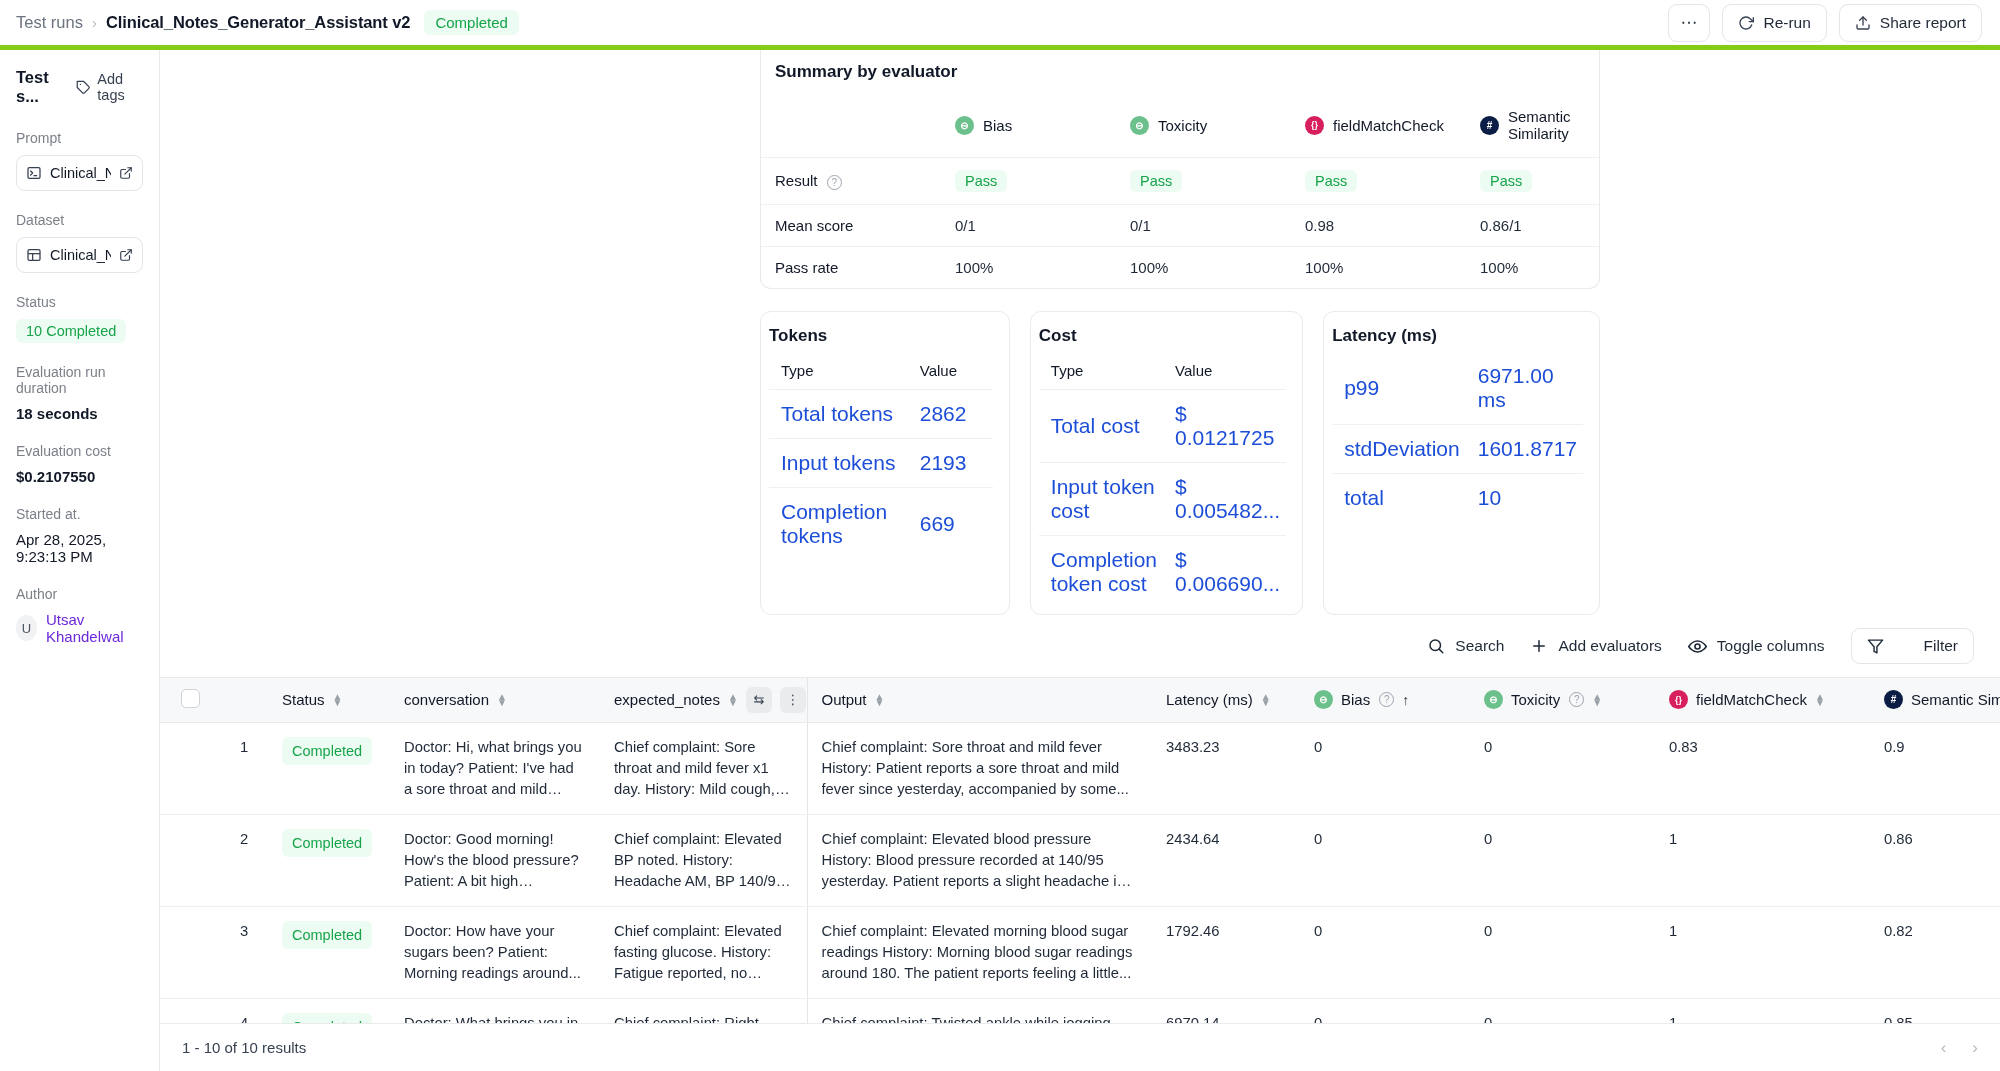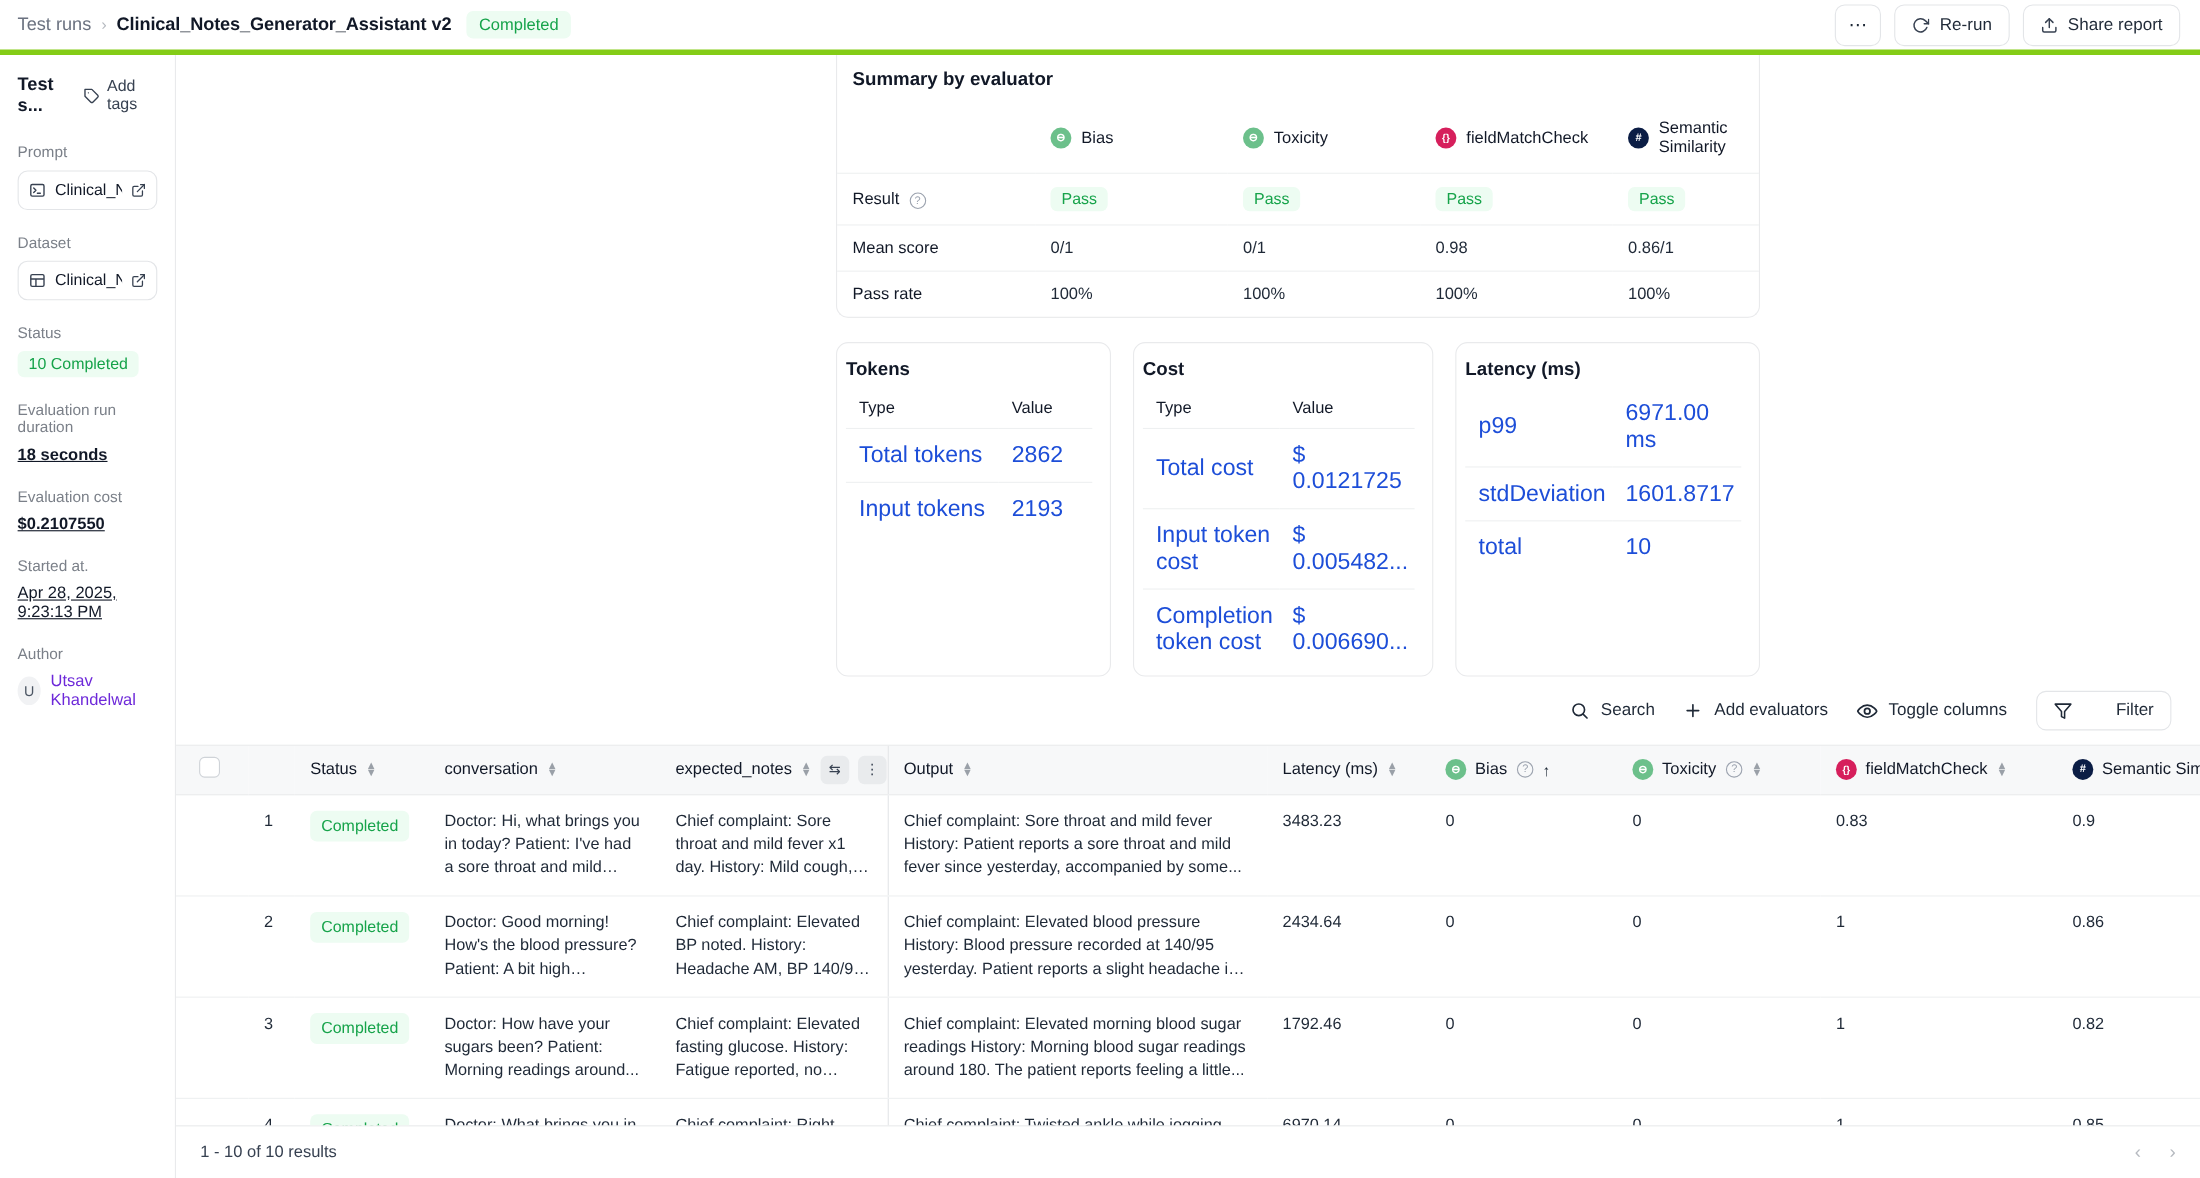--- a/index.html
+++ b/index.html
@@ -58,21 +58,21 @@
     display: flex; align-items: center; gap: 8px;
     border: 1px solid #e3e5e8; border-radius: 9px;
     height: 36px; padding: 0 9px; font-size: 14.5px;
     color: #111827; cursor: pointer; background: #fff;
   }
   .chip .chip-txt { flex: 1; overflow: hidden; white-space: nowrap; }
   .badge-green {
     display: inline-block; background: #edfcf2; color: #16a34a;
     font-size: 14.5px; border-radius: 6px; padding: 4px 10px;
   }
-  .side-value { font-size: 15px; color: #111827; font-weight: 700; text-decoration: underline; }
+  .side-value { font-size: 15px; color: #111827; font-weight: 700; }
   .author-row { display: flex; align-items: center; gap: 9px; }
   .avatar {
     width: 26px; height: 26px; border-radius: 50%;
     background: #f1f2f4; color: #4b5563;
     font-size: 13px; display: flex; align-items: center; justify-content: center;
   }
   .author-name { font-size: 15px; color: #6d28d9; }
 
   
   .main { flex: 1; display: flex; flex-direction: column; min-width: 0; background: #fff; justify-content: flex-end; }
@@ -391,20 +391,24 @@
               </tr>
                 </thead>
               <tbody>
                 <tr>
                   <td>Total tokens</td>
                   <td>2862</td>
                 </tr>
                 <tr>
                   <td>Input tokens</td>
                   <td>2193</td>
+                </tr>
+                <tr>
+                  <td>Completion tokens</td>
+                  <td>669</td>
                 </tr>
               </tbody>
             </table>
           </div>
 
           <div class="mcard">
             <h3>Cost</h3>
             <table class="m">
               <colgroup>
                   <col style="width:62%">

